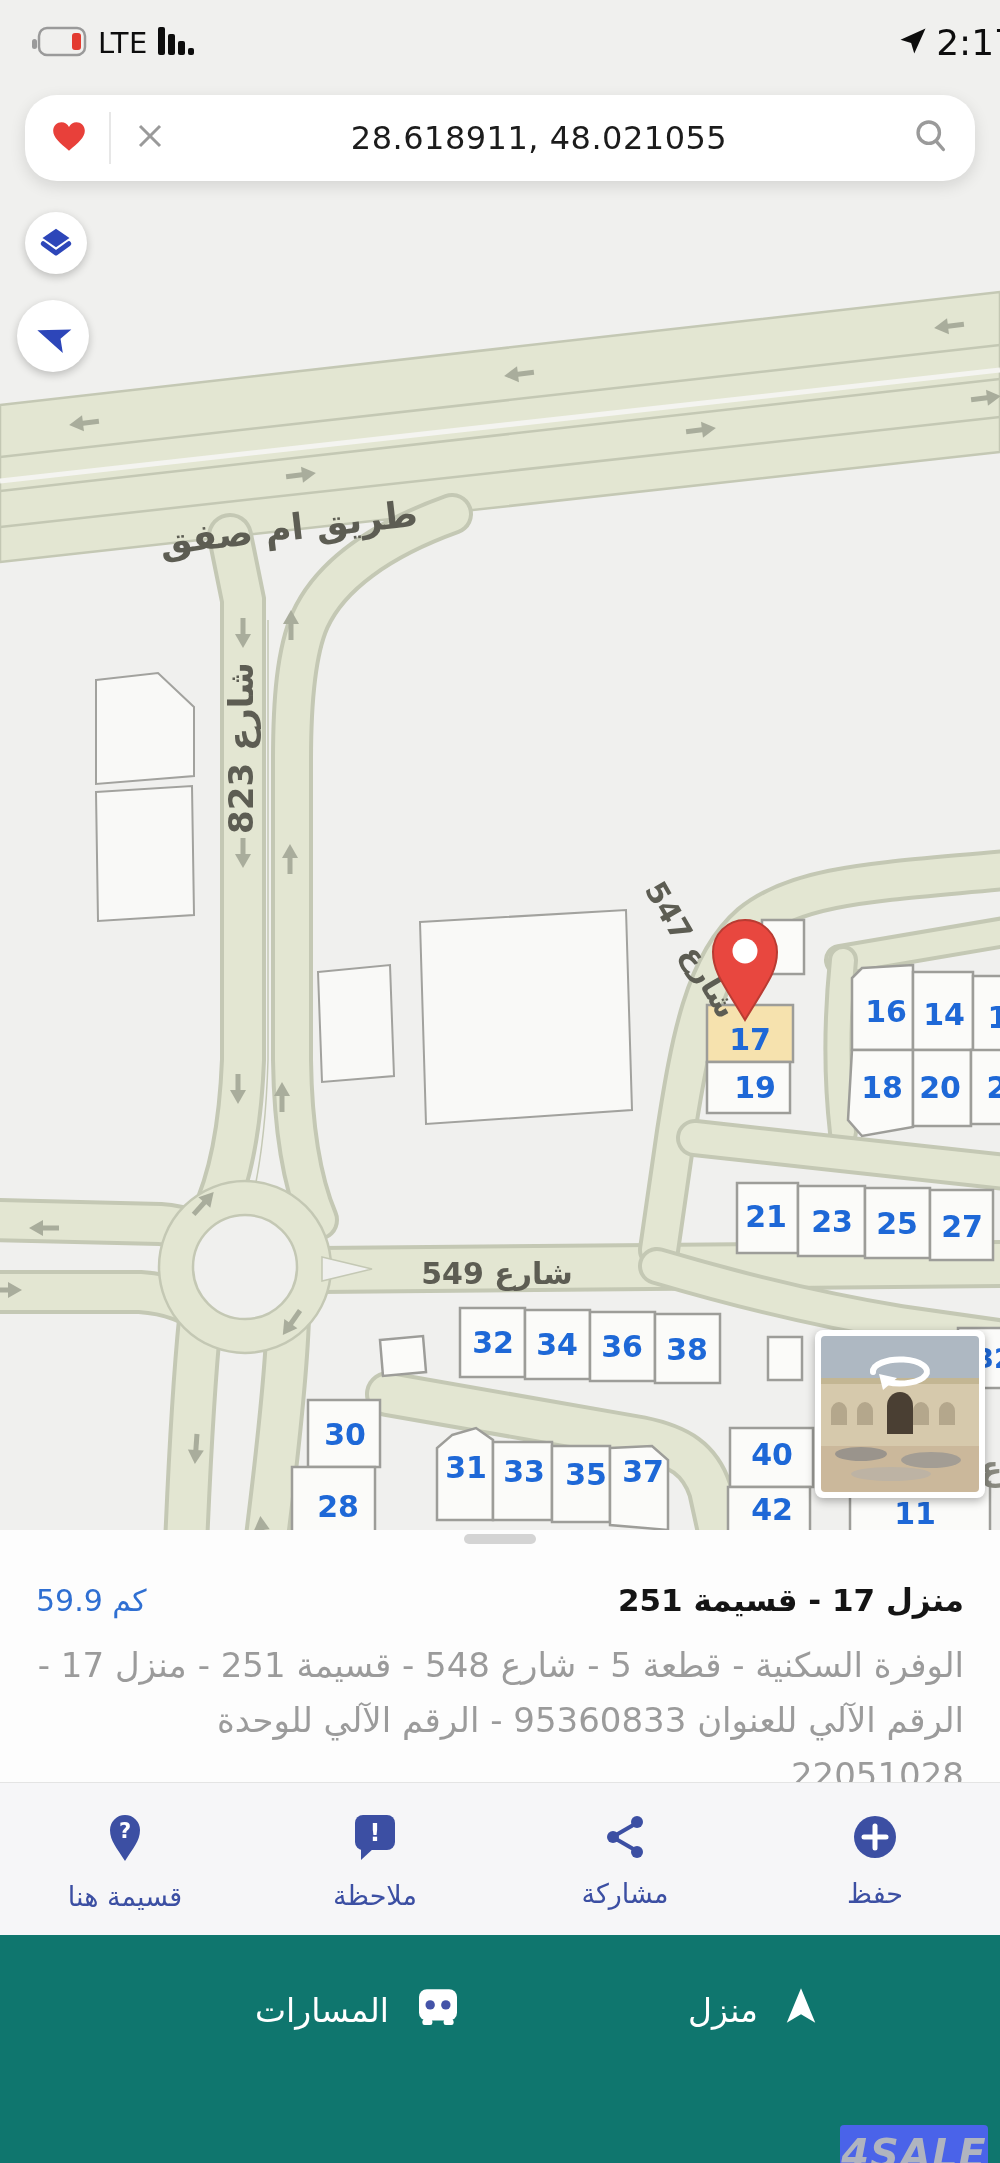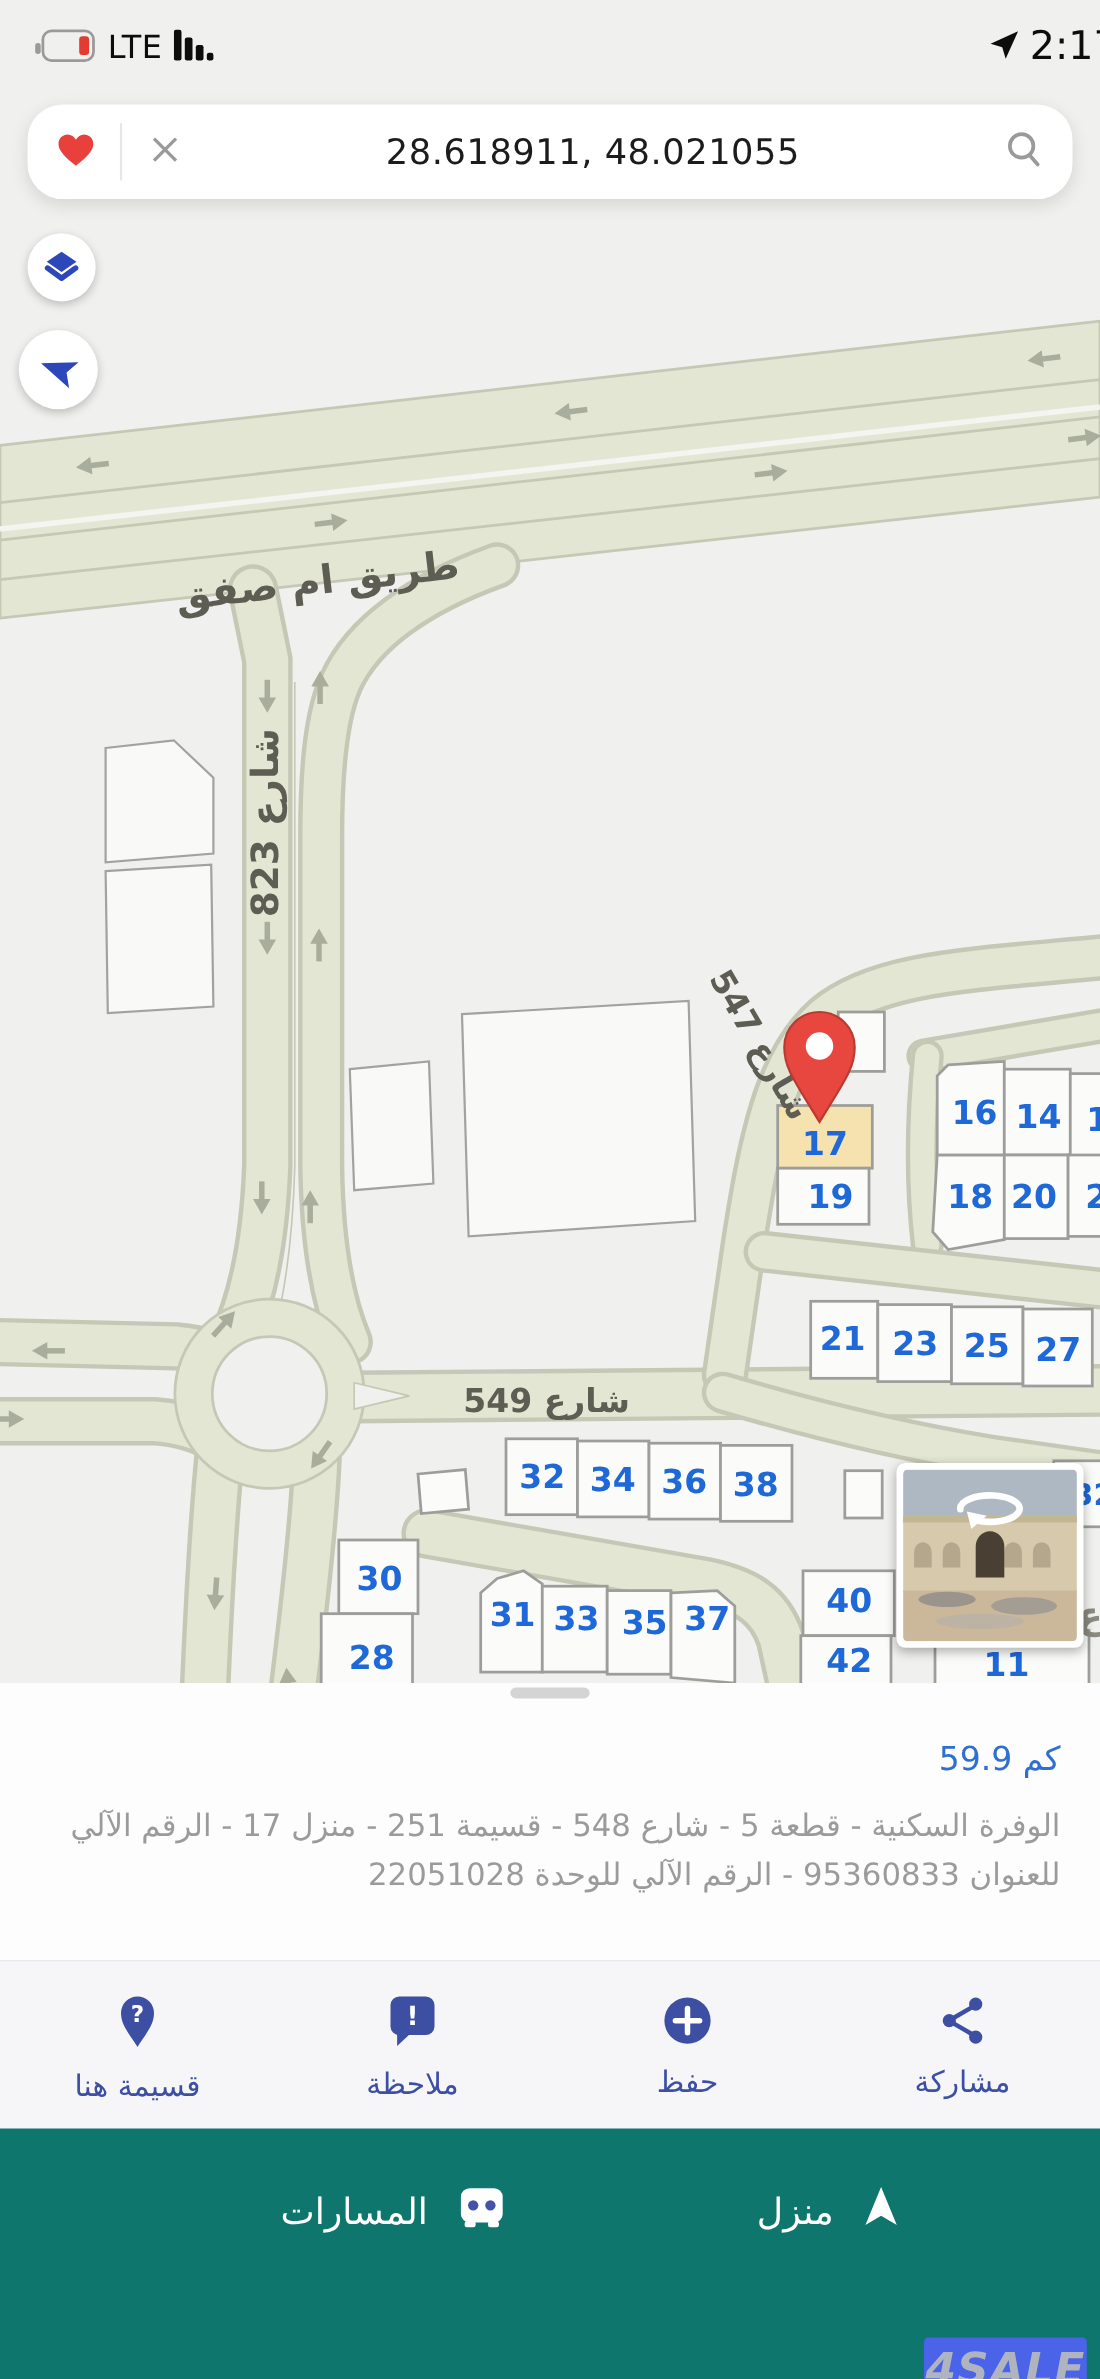--- a/index.html
+++ b/index.html
@@ -38,21 +38,21 @@
   .sv-thumb{position:absolute;left:815px;top:1330px;width:170px;height:168px;background:#fff;border-radius:8px;
     box-shadow:0 3px 10px rgba(0,0,0,.3);padding:6px;box-sizing:border-box;}
   .sv-thumb svg{border-radius:4px;}
 
   
   .sheet{position:absolute;left:0;top:1530px;width:1000px;height:405px;background:#fdfdfd;}
   .handle{width:72px;height:10px;border-radius:6px;background:#d4d4d4;margin:4px auto 0;}
   .sheet-head{display:flex;direction:rtl;justify-content:space-between;align-items:baseline;padding:38px 36px 0;}
   .sheet-title{font-size:31px;font-weight:600;color:#141414;}
   .sheet-dist{font-size:30px;color:#2f6fd2;direction:ltr;}
-  .sheet-desc{direction:rtl;text-align:right;padding:20px 36px 0;font-size:28px;line-height:1.62;color:#9b9b9b;}
+  .sheet-desc{direction:rtl;text-align:right;padding:20px 36px 0;font-size:34px;line-height:1.62;color:#9b9b9b;}
   .actions{position:absolute;left:0;bottom:0;width:100%;height:152px;background:#f6f6f8;border-top:1px solid #e4e4e4;
     display:flex;align-items:stretch;}
   .action{flex:1;display:flex;flex-direction:column;align-items:center;justify-content:center;gap:14px;padding-top:4px;}
   .action-label{font-size:27px;color:#3c4fa3;}
 
   
   .bar{position:absolute;left:0;top:1935px;width:1000px;height:291px;background:#0f766e;}
   .bar-group{position:absolute;top:52px;display:flex;align-items:center;gap:26px;color:#fff;font-size:33px;}
   .bar-routes{left:255px;}
   .bar-go{left:688px;}
@@ -313,20 +313,21 @@
         <svg width="40" height="40" viewBox="0 0 24 24">
           <path d="M12,2 L19.5,21 L12,16.8 L4.5,21 Z" fill="#2d46b9" transform="rotate(-70 12 12)"></path>
         </svg>
       </span>
     </div>
   </div>
 
   <div class="sheet">
     <div class="handle"></div>
     <div class="sheet-head">
+      <div class="sheet-title">منزل 17 - قسيمة 251</div>
       <div class="sheet-dist">59.9 كم</div>
     </div>
     <div class="sheet-desc">الوفرة السكنية - قطعة 5 - شارع 548 - قسيمة 251 - منزل 17 - الرقم الآلي للعنوان 95360833 - الرقم الآلي للوحدة 22051028</div>
 
     <div class="actions">
       <div class="action">
         <span>
           <svg width="46" height="52" viewBox="0 0 46 52">
             <path d="M23,50 C15,37 8,30 8,19 A15,15 0 1 1 38,19 C38,30 31,37 23,50 Z" fill="#3c4fa3"></path>
             <text x="23" y="27" text-anchor="middle" fill="#ffffff" style="font:700 21px 'DejaVu Sans',sans-serif">?</text>
@@ -340,39 +341,39 @@
             <rect x="4" y="3" width="40" height="35" rx="8" fill="#3c4fa3"></rect>
             <polygon points="10,36 23,36 10,48" fill="#3c4fa3"></polygon>
             <text x="24" y="29" text-anchor="middle" fill="#ffffff" style="font:700 24px 'DejaVu Sans',sans-serif">!</text>
           </svg>
         </span>
         <span class="action-label">ملاحظة</span>
       </div>
       <div class="action">
         <span>
           <svg width="46" height="46" viewBox="0 0 46 46">
-            <circle cx="23" cy="23" r="21" fill="#3c4fa3"></circle>
-            <line x1="23" y1="12" x2="23" y2="34" stroke="#ffffff" stroke-width="5" stroke-linecap="round"></line>
-            <line x1="12" y1="23" x2="34" y2="23" stroke="#ffffff" stroke-width="5" stroke-linecap="round"></line>
-          </svg>
-        </span>
-        <span class="action-label">حفظ</span>
-      </div>
-      <div class="action">
-        <span>
-          <svg width="46" height="46" viewBox="0 0 46 46">
             <line x1="33" y1="10" x2="14" y2="21" stroke="#3c4fa3" stroke-width="4"></line>
             <line x1="14" y1="25" x2="33" y2="36" stroke="#3c4fa3" stroke-width="4"></line>
             <circle cx="35" cy="8" r="6" fill="#3c4fa3"></circle>
             <circle cx="11" cy="23" r="6" fill="#3c4fa3"></circle>
             <circle cx="35" cy="38" r="6" fill="#3c4fa3"></circle>
           </svg>
         </span>
         <span class="action-label">مشاركة</span>
       </div>
+      <div class="action">
+        <span>
+          <svg width="46" height="46" viewBox="0 0 46 46">
+            <circle cx="23" cy="23" r="21" fill="#3c4fa3"></circle>
+            <line x1="23" y1="12" x2="23" y2="34" stroke="#ffffff" stroke-width="5" stroke-linecap="round"></line>
+            <line x1="12" y1="23" x2="34" y2="23" stroke="#ffffff" stroke-width="5" stroke-linecap="round"></line>
+          </svg>
+        </span>
+        <span class="action-label">حفظ</span>
+      </div>
     </div>
   </div>
 
   <div class="bar">
     <div class="bar-group bar-routes">
       <span>المسارات</span>
       <span>
         <svg width="46" height="38" viewBox="0 0 40 34">
           <rect x="3" y="2" width="34" height="28" rx="7" fill="#ffffff"></rect>
           <circle cx="13" cy="16" r="4.2" fill="#4453a8"></circle>

